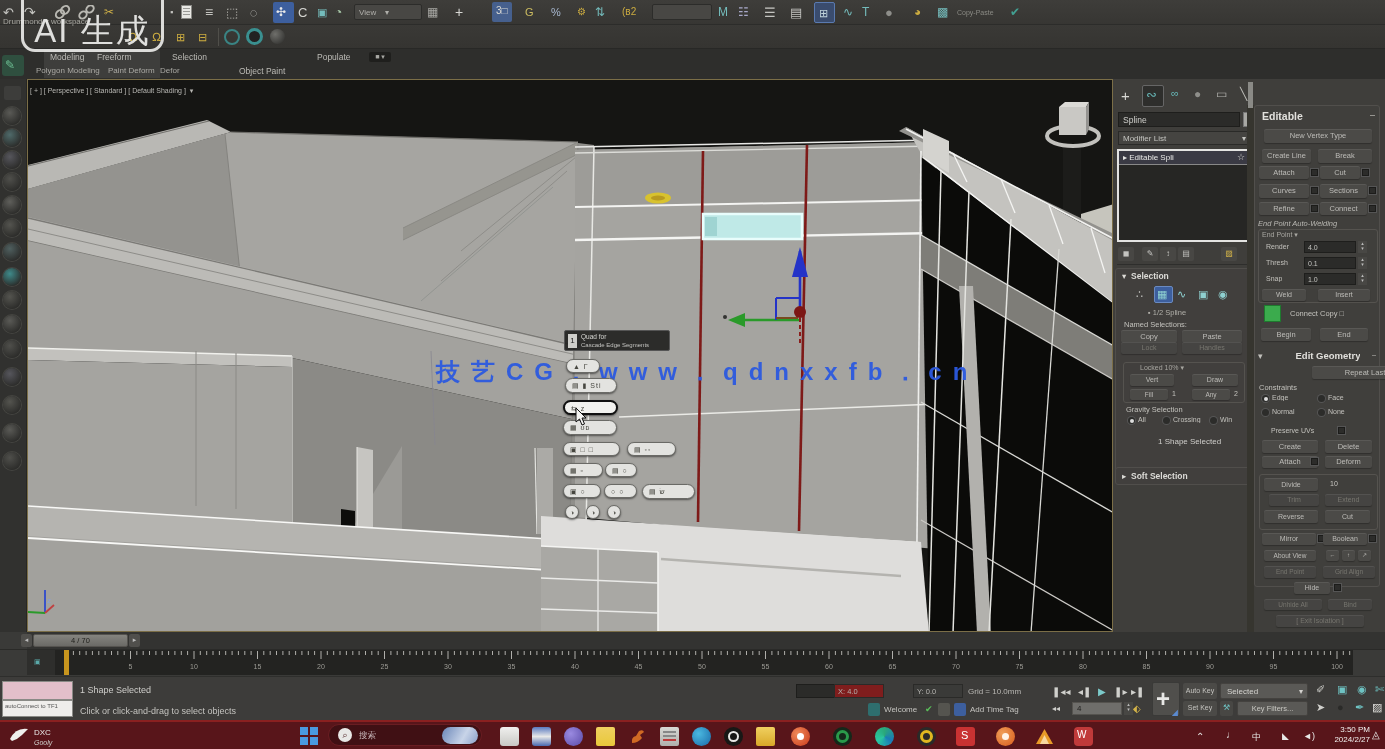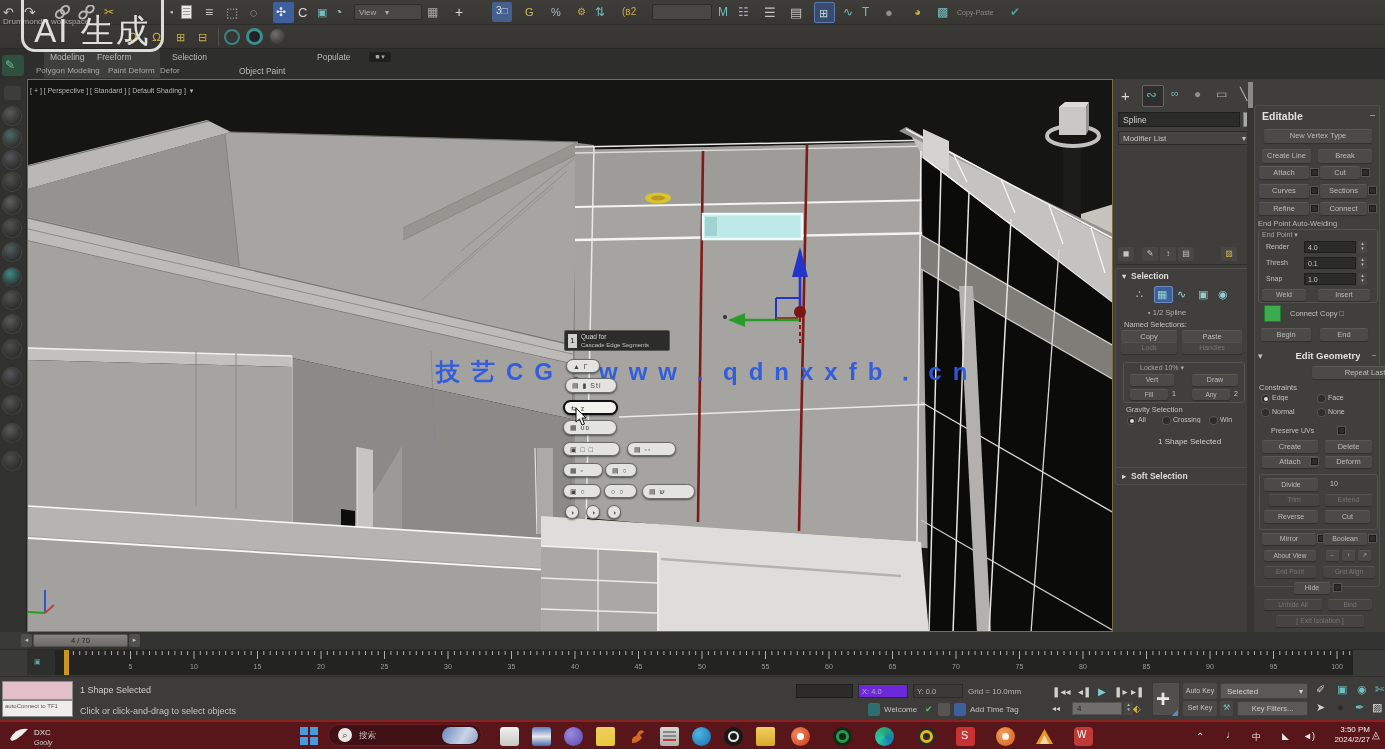--- a/index.html
+++ b/index.html
@@ -256,20 +256,25 @@
     <span class="ic" style="left:1121px;top:88px;font-size:15px;color:#d8d8d4;">+</span>
     <div class="ab" style="left:1142px;top:85px;width:22px;height:22px;background:#2e2e2c;border:1px solid #666;border-radius:2px;"></div>
     <span class="ic" style="left:1146px;top:88px;font-size:13px;color:#66b6b6;">∾</span>
     <span class="ic" style="left:1171px;top:88px;font-size:11px;color:#66b6b6;">∞</span>
     <span class="ic" style="left:1194px;top:88px;font-size:12px;color:#8e8e8a;">●</span>
     <span class="ic" style="left:1216px;top:88px;font-size:12px;color:#b4b4b0;">▭</span>
     <span class="ic" style="left:1240px;top:88px;font-size:12px;color:#bcbcb8;">╲</span>
     <div class="ab" style="left:1118px;top:112px;width:122px;height:15px;background:#2b2b29;border:1px solid #1e1e1c;color:#d0d0cc;font-size:8.5px;line-height:14px;padding-left:4px;">Spline</div>
     <div class="ab" style="left:1243px;top:112px;width:13px;height:15px;background:#a8a8a4;border:1px solid #777;"></div>
     <div class="ab" style="left:1118px;top:131px;width:132px;height:14px;background:#454441;border:1px solid #2a2a28;color:#c4c4c0;font-size:8px;line-height:13px;padding-left:4px;">Modifier List <span style="float:right;padding-right:3px;">▾</span></div>
+    <div class="ab" style="left:1117px;top:149px;width:133px;height:93px;background:#262624;border:2px solid #e4e4e2;">
+      <div class="ab" style="left:0;top:0;width:129px;height:13px;background:#3a3a44;color:#e8e8e6;font-size:8px;line-height:13px;padding-left:4px;">▸ Editable Spli</div>
+      <span style="position:absolute;right:3px;top:1px;color:#d8d8d4;font-size:9px;">☆</span>
+      <div class="ab" style="left:0;top:13px;width:129px;height:1px;background:#888;"></div>
+    </div>
     <div class="ab" style="left:1118px;top:247px;width:16px;height:14px;background:#484744;border-radius:2px;color:#c4c4c0;font-size:8px;text-align:center;line-height:13px;">◼</div>
     <div class="ab" style="left:1142px;top:247px;width:16px;height:14px;background:#484744;border-radius:2px;color:#c4c4c0;font-size:8px;text-align:center;line-height:13px;">✎</div>
     <div class="ab" style="left:1160px;top:247px;width:16px;height:14px;background:#484744;border-radius:2px;color:#c4c4c0;font-size:8px;text-align:center;line-height:13px;">↕</div>
     <div class="ab" style="left:1178px;top:247px;width:16px;height:14px;background:#484744;border-radius:2px;color:#c4c4c0;font-size:8px;text-align:center;line-height:13px;">▤</div>
     <div class="ab" style="left:1221px;top:247px;width:16px;height:14px;background:#484744;border-radius:2px;color:#d4b448;font-size:8px;text-align:center;line-height:13px;">▨</div>
     <div class="ab" style="left:1117px;top:264px;width:133px;height:1px;background:#2e2e2c;"></div>
     <div class="ab" style="left:1115px;top:268px;width:137px;height:212px;background:#413f3d;border:1px solid #504e4b;border-radius:3px;"></div>
     <div class="lbl" style="left:1122px;top:271px;font-size:8.5px;color:#dcdbd7;">▾ &nbsp;<b>Selection</b></div>
     <span class="ic" style="left:1136px;top:289px;font-size:11px;color:#c4c4c0;">∴</span>
     <div class="ab" style="left:1154px;top:286px;width:19px;height:17px;background:#3d5f9e;border:1px solid #6a8ac0;border-radius:2px;"></div>
@@ -314,21 +319,21 @@
     <div class="btn" style="left:1320px;top:166px;width:40px;height:13px;font-size:7.5px;line-height:13px;">Cut</div>
     <div class="chk" style="left:1362px;top:169px;"></div>
     <div class="btn" style="left:1259px;top:184px;width:50px;height:14px;font-size:7.5px;line-height:14px;">Curves</div>
     <div class="chk" style="left:1311px;top:187px;"></div>
     <div class="btn" style="left:1320px;top:184px;width:47px;height:14px;font-size:7.5px;line-height:14px;">Sections</div>
     <div class="chk" style="left:1369px;top:187px;"></div>
     <div class="btn" style="left:1259px;top:202px;width:50px;height:13px;font-size:7.5px;line-height:13px;">Refine</div>
     <div class="chk" style="left:1311px;top:205px;"></div>
     <div class="btn" style="left:1320px;top:202px;width:47px;height:13px;font-size:7.5px;line-height:13px;">Connect</div>
     <div class="chk" style="left:1369px;top:205px;"></div>
-    <div class="lbl" style="left:1258px;top:219px;font-size:7.5px;color:#b8b7b2;">End Point Auto-Welding</div>
+    <div class="lbl" style="left:1258px;top:219px;font-size:7.5px;color:#b8b7b2;font-style:italic;">End Point Auto-Welding</div>
     <div class="ab" style="left:1258px;top:229px;width:120px;height:74px;border:1px solid #55534f;border-radius:3px;"></div>
     <div class="lbl" style="left:1262px;top:231px;font-size:7px;color:#a8a7a1;">End Point  ▾</div>
     <div class="lbl" style="left:1266px;top:243px;font-size:7px;color:#c2c1bc;">Render</div>
     <div class="ab" style="left:1304px;top:241px;width:52px;height:12px;background:#2b2b29;border:1px solid #1e1e1c;color:#c4c4c0;font-size:7px;line-height:11px;padding-left:3px;">4.0</div>
     <div class="ab" style="left:1358px;top:241px;width:9px;height:12px;background:#484744;color:#bbb;font-size:5px;text-align:center;line-height:5px;">▴<br>▾</div>
     <div class="lbl" style="left:1266px;top:259px;font-size:7px;color:#c2c1bc;">Thresh</div>
     <div class="ab" style="left:1304px;top:257px;width:52px;height:12px;background:#2b2b29;border:1px solid #1e1e1c;color:#c4c4c0;font-size:7px;line-height:11px;padding-left:3px;">0.1</div>
     <div class="ab" style="left:1358px;top:257px;width:9px;height:12px;background:#484744;color:#bbb;font-size:5px;text-align:center;line-height:5px;">▴<br>▾</div>
     <div class="lbl" style="left:1266px;top:275px;font-size:7px;color:#c2c1bc;">Snap</div>
     <div class="ab" style="left:1304px;top:273px;width:52px;height:12px;background:#2b2b29;border:1px solid #1e1e1c;color:#c4c4c0;font-size:7px;line-height:11px;padding-left:3px;">1.0</div>
@@ -614,21 +619,21 @@
       <line x1="1288.3" y1="1" x2="1288.3" y2="5" stroke="#b0afab" stroke-width="1"></line>
       <line x1="1294.7" y1="1" x2="1294.7" y2="5" stroke="#b0afab" stroke-width="1"></line>
       <rect x="9" y="0" width="5" height="25" fill="#c8951e"></rect>
     </svg>
     <div class="ab" style="left:0;top:676px;width:1385px;height:44px;background:#3d3c3a;border-top:1px solid #2e2e2c;"></div>
     <div class="ab" style="left:2px;top:681px;width:71px;height:19px;background:#e3bfca;border:1px solid #8a8a86;"></div>
     <div class="ab" style="left:2px;top:700px;width:71px;height:17px;background:#efedeb;border:1px solid #8a8a86;color:#555;font-size:6px;line-height:8px;padding:1px 2px;overflow:hidden;">autoConnect to TF1</div>
     <div class="ab" style="left:80px;top:685px;color:#cfcecb;font-size:9px;">1 Shape Selected</div>
     <div class="ab" style="left:80px;top:706px;color:#c4c3bf;font-size:9px;">Click or click-and-drag to select objects</div>
     <div class="ab" style="left:796px;top:684px;width:57px;height:14px;background:#2b2b29;border:1px solid #1e1e1c;"></div>
-    <div class="ab" style="left:858px;top:684px;width:50px;height:14px;background:#6d28d9;border:1px solid #2a2a28;color:#b4b3af;font-size:7.5px;line-height:13px;padding-left:3px;">X: 4.0</div>
+    <div class="ab" style="left:834px;top:684px;width:50px;height:14px;background:#7f1d1d;border:1px solid #2a2a28;color:#b4b3af;font-size:7.5px;line-height:13px;padding-left:3px;">X: 4.0</div>
     <div class="ab" style="left:913px;top:684px;width:50px;height:14px;background:#3a3a38;border:1px solid #2a2a28;color:#b4b3af;font-size:7.5px;line-height:13px;padding-left:3px;">Y: 0.0</div>
     <div class="ab" style="left:968px;top:687px;color:#b8b7b3;font-size:8px;">Grid = 10.0mm</div>
     <div class="ab" style="left:868px;top:703px;width:12px;height:13px;background:#2e6e6e;border-radius:2px;"></div>
     <div class="ab" style="left:884px;top:705px;color:#c4c3bf;font-size:8px;">Welcome</div>
     <div class="ab" style="left:925px;top:704px;color:#5abf5a;font-size:9px;">✔</div>
     <div class="ab" style="left:938px;top:703px;width:12px;height:13px;background:#55544f;border-radius:2px;"></div>
     <div class="ab" style="left:954px;top:703px;width:12px;height:13px;background:#3d5f9e;border-radius:2px;"></div>
     <div class="ab" style="left:970px;top:705px;color:#c4c3bf;font-size:8px;">Add Time Tag</div>
     <div class="ab" style="left:1052px;top:686px;color:#d0d0cc;font-size:10px;">❚◂◂</div>
     <div class="ab" style="left:1078px;top:686px;color:#d0d0cc;font-size:10px;">◂❚</div>

